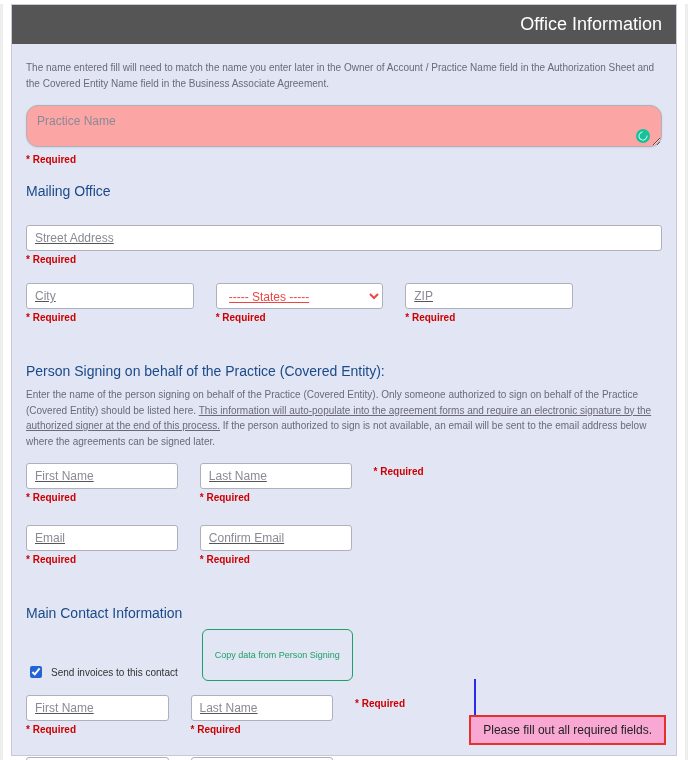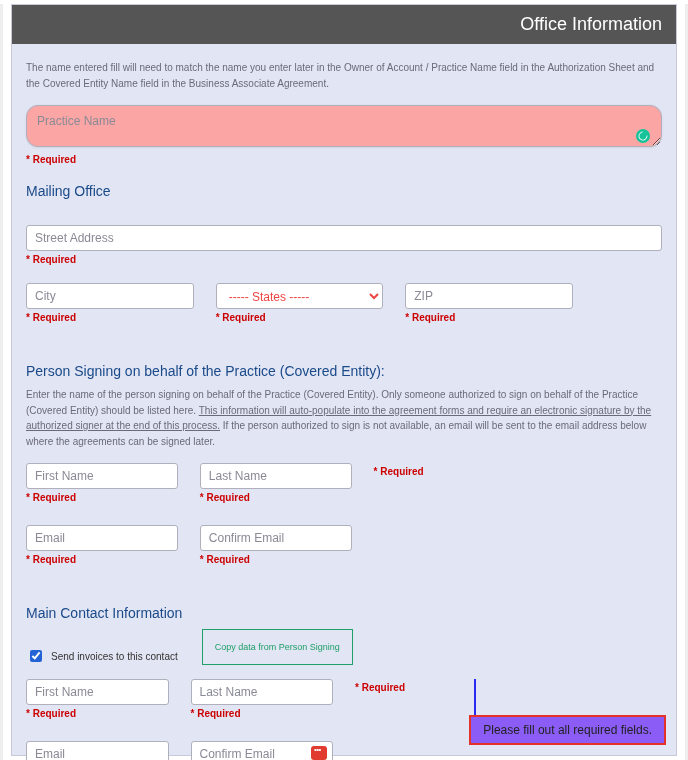--- a/index.html
+++ b/index.html
@@ -94,20 +94,21 @@
   input, select {
     background: #fff;
     border: 1px solid #b0b0bc;
     border-radius: 3px;
     padding: 5px 8px;
     font-size: 12px;
     color: #555;
     width: 100%;
     height: 26px;
     font-family: Arial, Helvetica, sans-serif;
+    text-decoration: underline;
   }
   input::placeholder, textarea::placeholder {
     color: #8a8a96;
   }
   select { color: #ef4444; }
   .required {
     color: #c00;
     font-size: 10px;
     font-weight: bold;
     margin-top: 3px;
@@ -136,22 +137,22 @@
   .checkbox-wrap input[type="checkbox"] {
     width: 12px;
     height: 12px;
     padding: 0;
     accent-color: #2463d6;
   }
   .copy-btn {
     border: 1px solid #1fa069;
     color: #1fa069;
     background: transparent;
-    border-radius: 0;
-    padding: 12px 12px;
+    border-radius: 6px;
+    padding: 20px 12px;
     font-size: 9px;
     cursor: pointer;
   }
   .dict-badge {
     position: absolute;
     width: 16px;
     height: 14px;
     background: #e13a2f;
     border-radius: 3px;
     pointer-events: none;
@@ -162,21 +163,21 @@
     font-size: 8px;
     position: absolute;
     top: -1px;
     left: 3px;
     letter-spacing: -0.5px;
   }
   .callout {
     position: absolute;
     right: 10px;
     bottom: 10px;
-    background: #8b5cf6;
+    background: #f9a8d4;
     border: 2px solid #e4322a;
     padding: 6px 12px;
     font-size: 12px;
     color: #222;
     z-index: 10;
   }
   .arrow-svg {
     position: absolute;
     pointer-events: none;
     z-index: 9;

